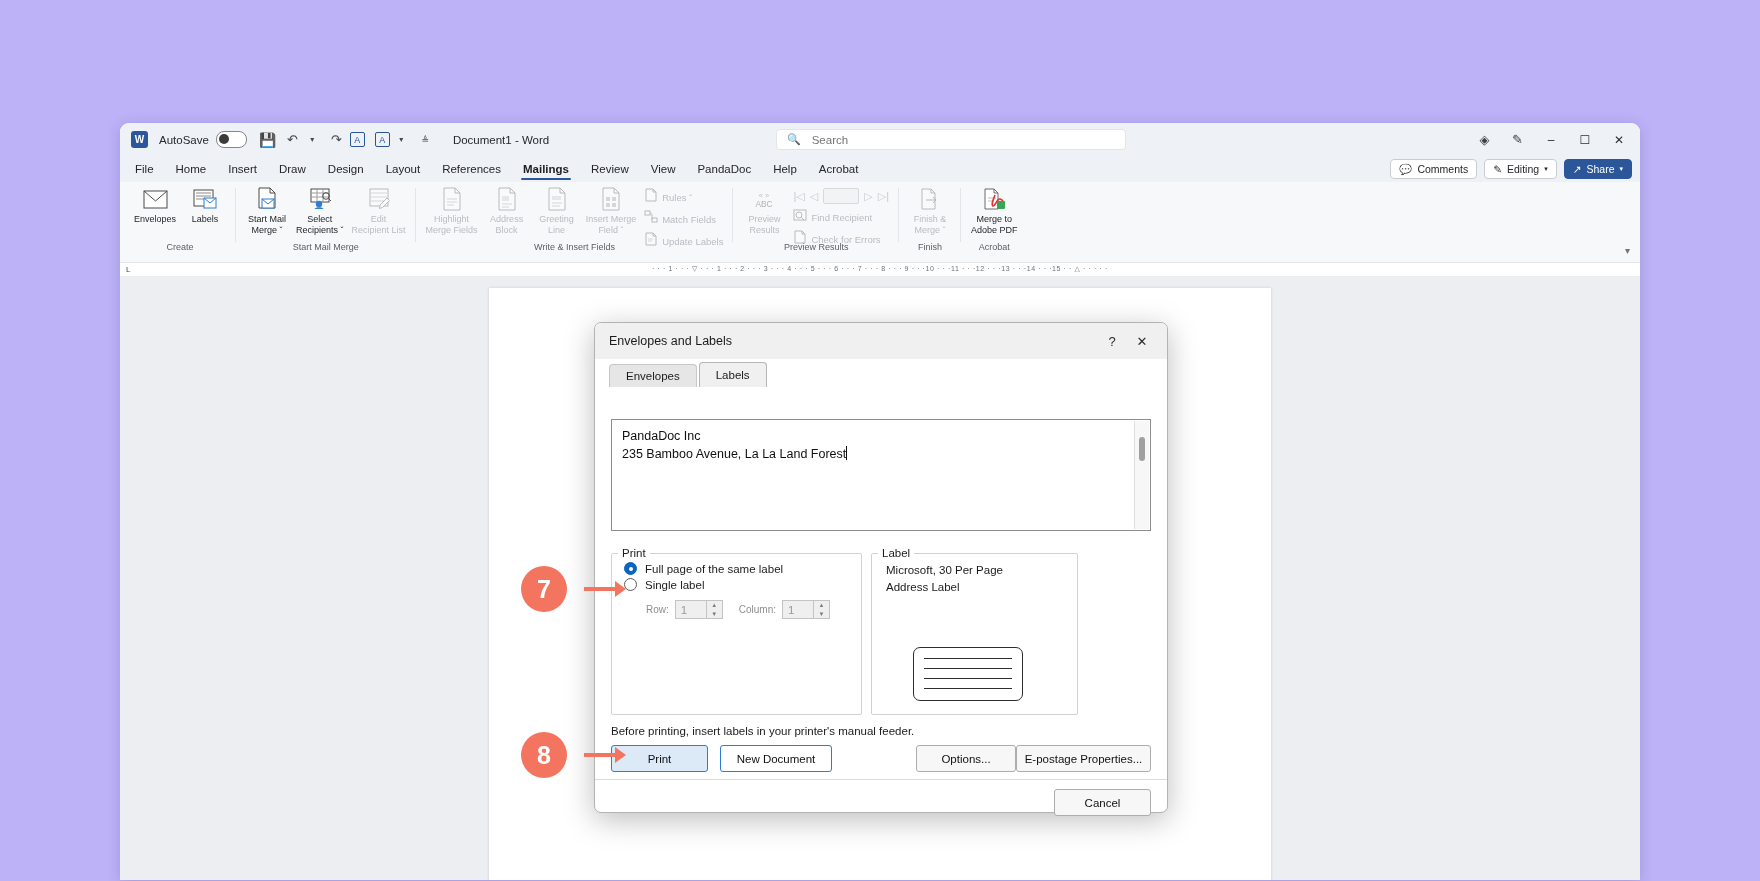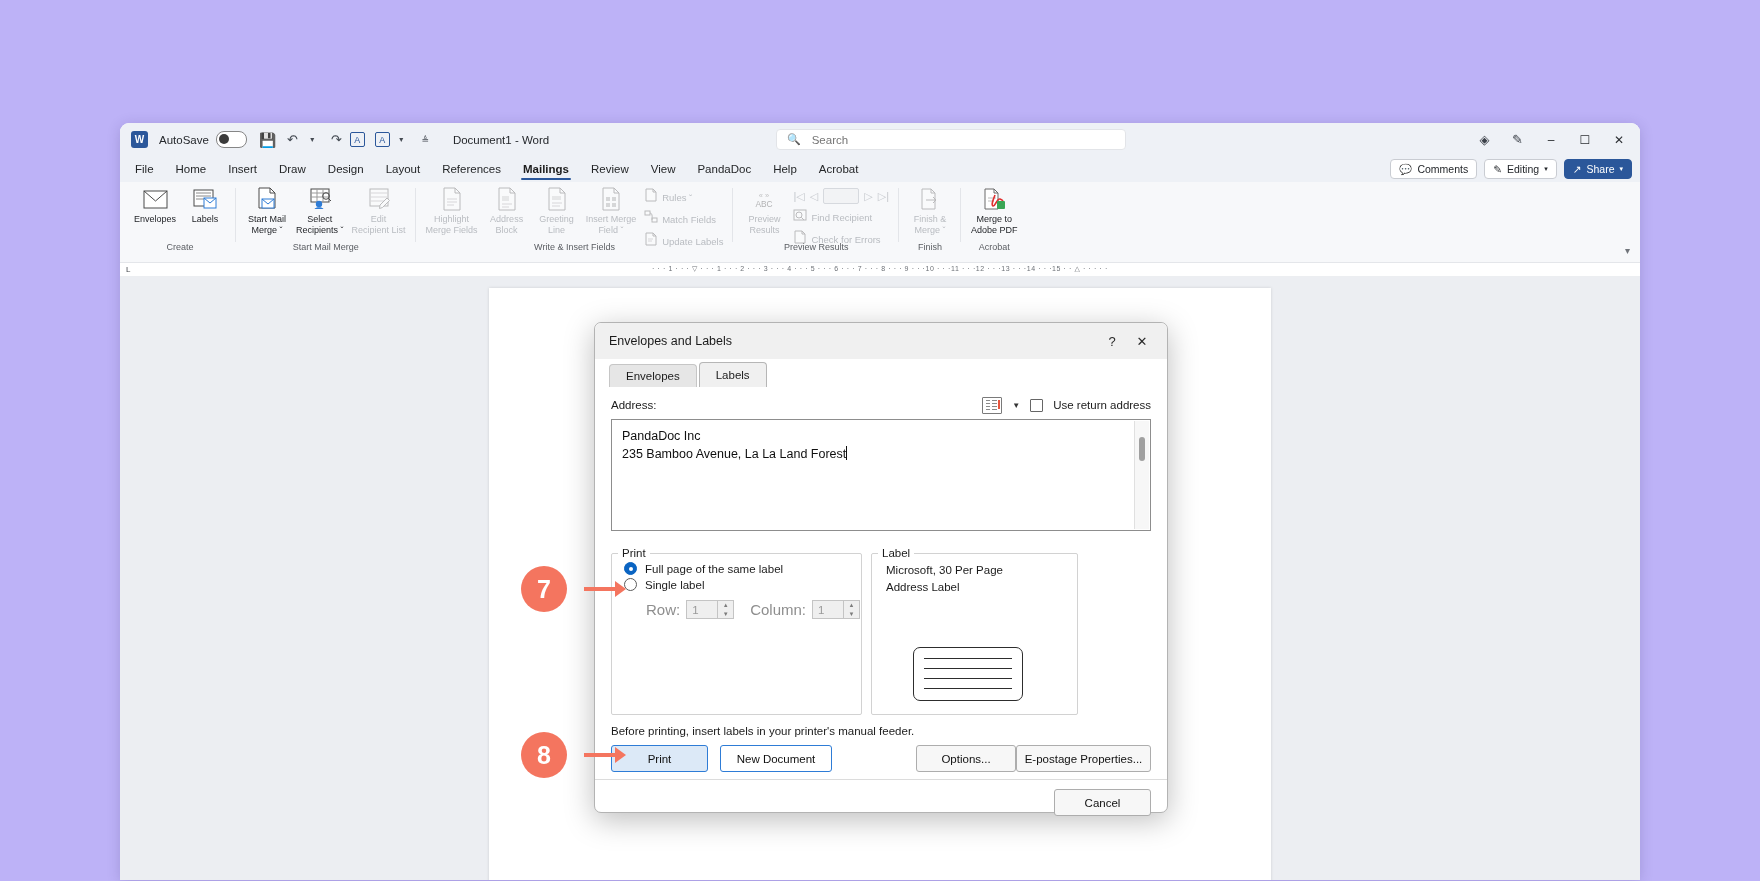--- a/index.html
+++ b/index.html
@@ -174,21 +174,21 @@
 
   .radio-row{display:flex;align-items:center;margin:3px 0 0 12px;}
   .radio{
     width:13px;height:13px;border-radius:50%;border:1px solid #5b5b5b;background:#fff;
     margin-right:8px;position:relative;box-sizing:border-box;
   }
   .radio.on{border-color:#0a64c2;background:#0a64c2;}
   .radio.on:after{content:"";position:absolute;left:3.5px;top:3.5px;width:4px;height:4px;border-radius:50%;background:#fff;}
   .radio-row .lbl{font-size:11.5px;color:#1b1b1b;}
   .rc-row{display:flex;align-items:center;margin:9px 0 0 34px;gap:6px;}
-  .rc-row .lbl{font-size:15px;color:#8e8e8e;}
+  .rc-row .lbl{font-size:10px;color:#8e8e8e;}
   .spin{
     width:48px;height:19px;border:1px solid #c4c4c4;background:#efefef;display:flex;align-items:center;
     box-sizing:border-box;
   }
   .spin .val{flex:1;font-size:11.5px;color:#9a9a9a;padding-left:5px;}
   .spin .arrows{width:15px;height:17px;border-left:1px solid #c4c4c4;display:flex;flex-direction:column;}
   .spin .arrows div{flex:1;display:flex;align-items:center;justify-content:center;font-size:6px;color:#7c7c7c;}
 
   .lbl-txt{font-size:11.5px;color:#1b1b1b;margin:5px 0 0 14px;}
   .labelpreview{
@@ -553,31 +553,20 @@
 
     <div class="tabstrip">
       <div class="dtab">
         <span>Envelopes</span>
       </div>
       <div class="dtab active">
         <span>Labels</span>
       </div>
     </div>
 
-    <div class="addr-row">
-      <span class="lbl">Address:</span>
-      <span class="right">
-        <span class="bookicon">
-            <span class="bookdot"></span>
-          </span>
-        <span class="caret-dn">▼</span>
-        <span class="cbx"></span>
-        <span class="chk-lbl">Use return address</span>
-      </span>
-    </div>
 
     <div class="addr-box">
       <div class="line">PandaDoc Inc</div>
       <div class="line"><span>235 Bamboo Avenue, La La Land Forest</span><span class="caret-bar"></span></div>
       <div class="addr-scroll">
           <div class="thumb"></div>
         </div>
     </div>
 
     <fieldset class="grp" id="print-group">

